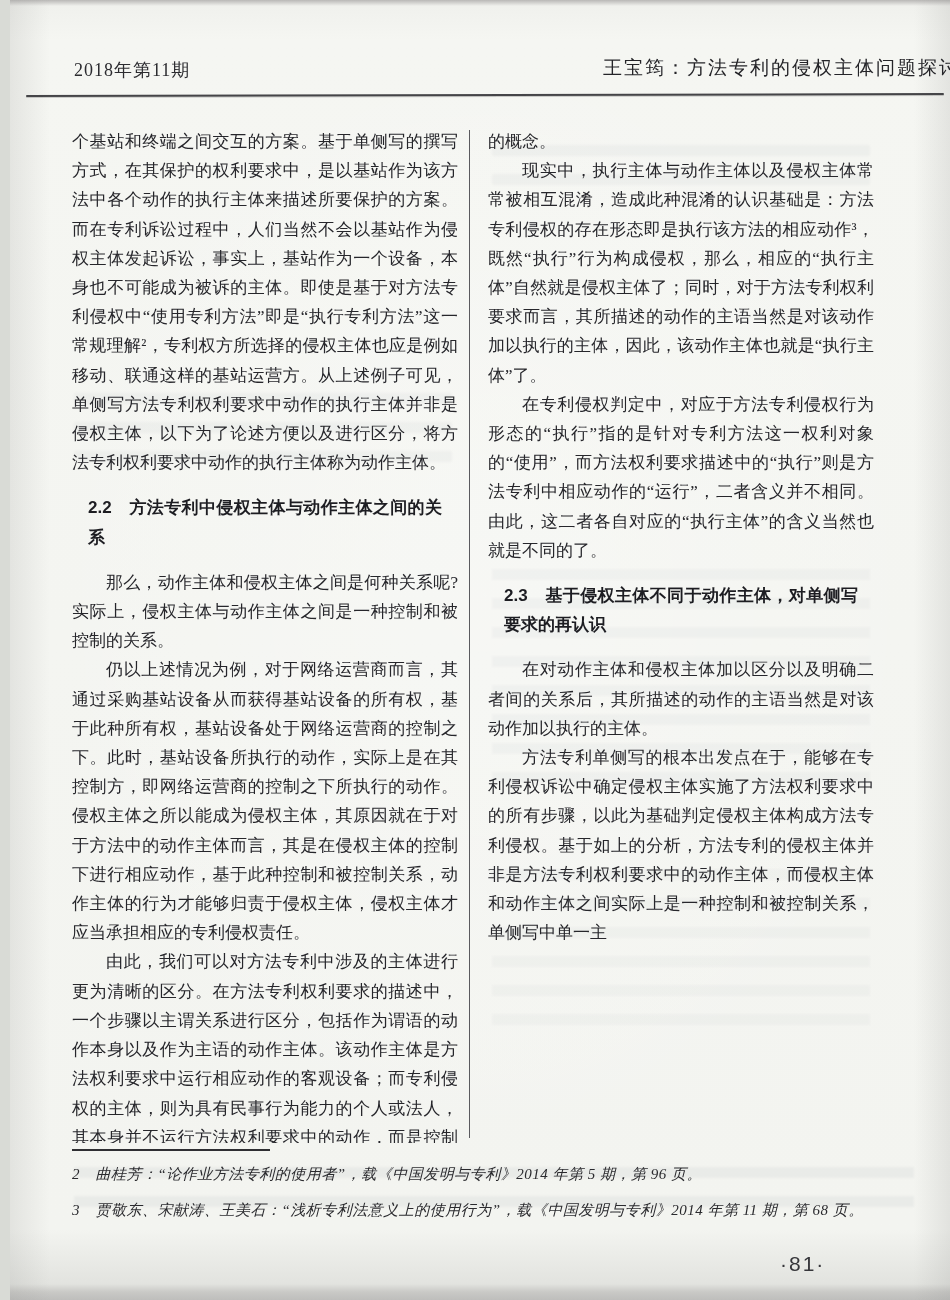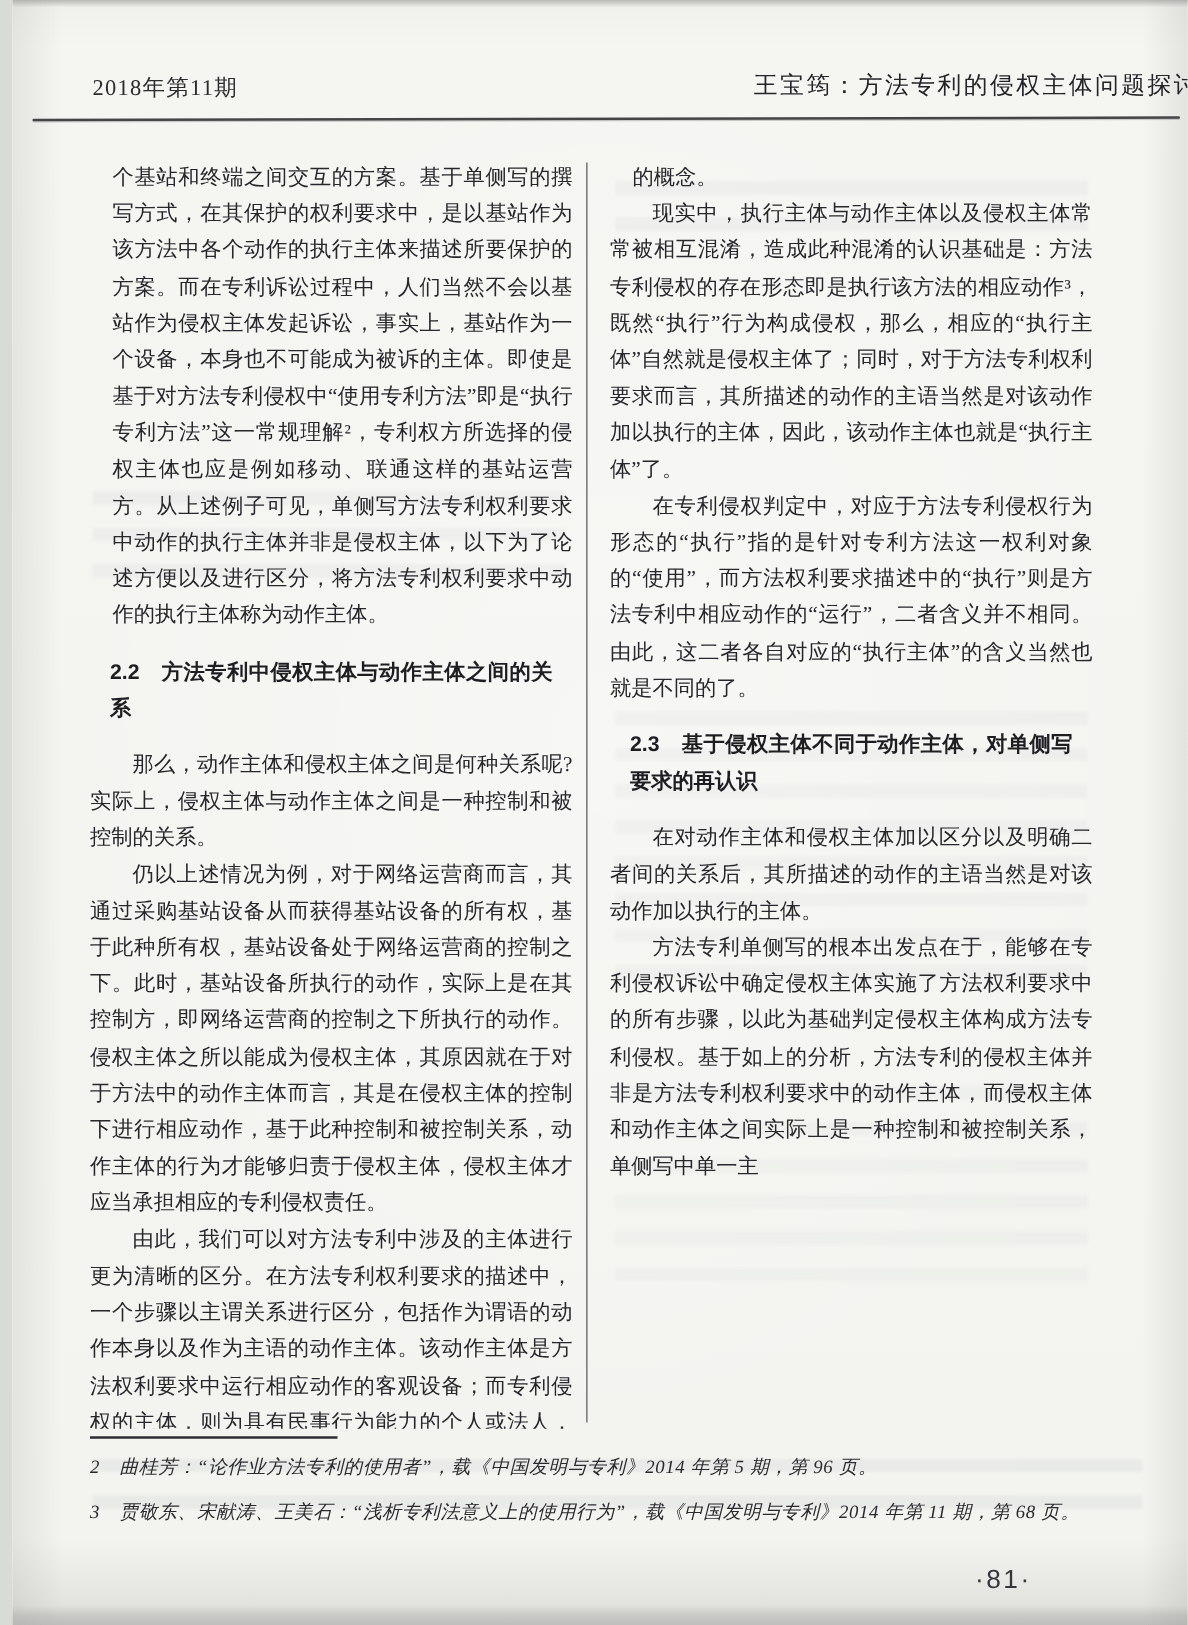--- a/index.html
+++ b/index.html
@@ -48,21 +48,21 @@
   }
 
   .col{
     position:absolute;top:127px;width:386px;height:1016px;
     font-size:17px;line-height:29.2px;color:#26262b;
     text-align:justify;overflow:hidden;
   }
   .col-left{left:62px;}
   .col-right{left:478px;}
   .col p{margin:0;text-indent:2em;}
-  .col p.noindent{text-indent:0;margin-left:18px;}
+  .col p.noindent{text-indent:0;}
   .sec-heading{
     margin:16px;font-size:17px;line-height:29.2px;font-weight:bold;
     color:#1d1d22;text-indent:0;text-align:justify;
     font-family:"Liberation Sans","DejaVu Sans",sans-serif;
   }
   .column-divider{
     position:absolute;left:459px;top:130px;width:1.4px;height:1008px;
     background:#5a5a5e;
   }
 

